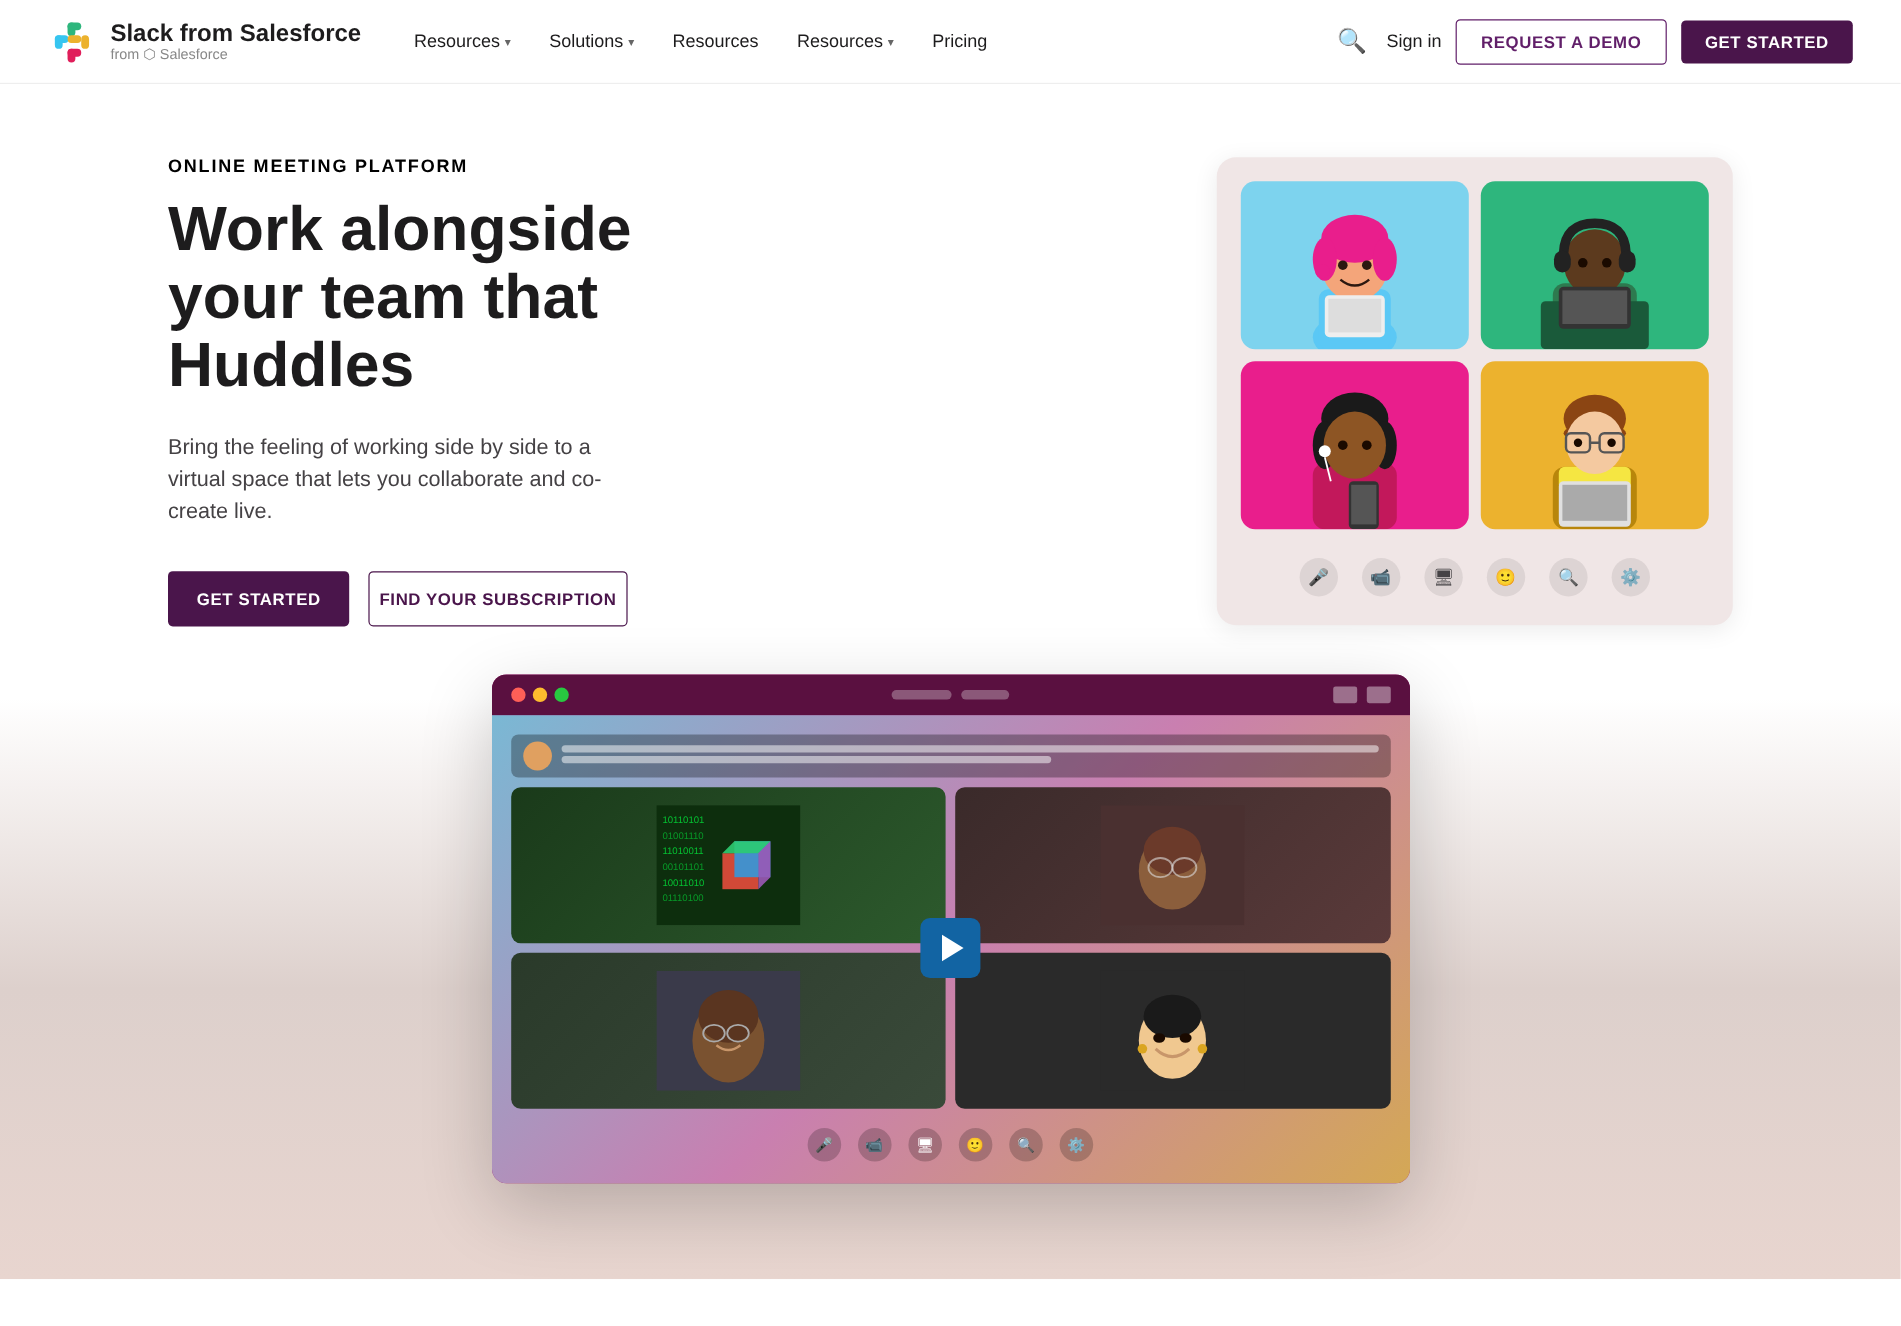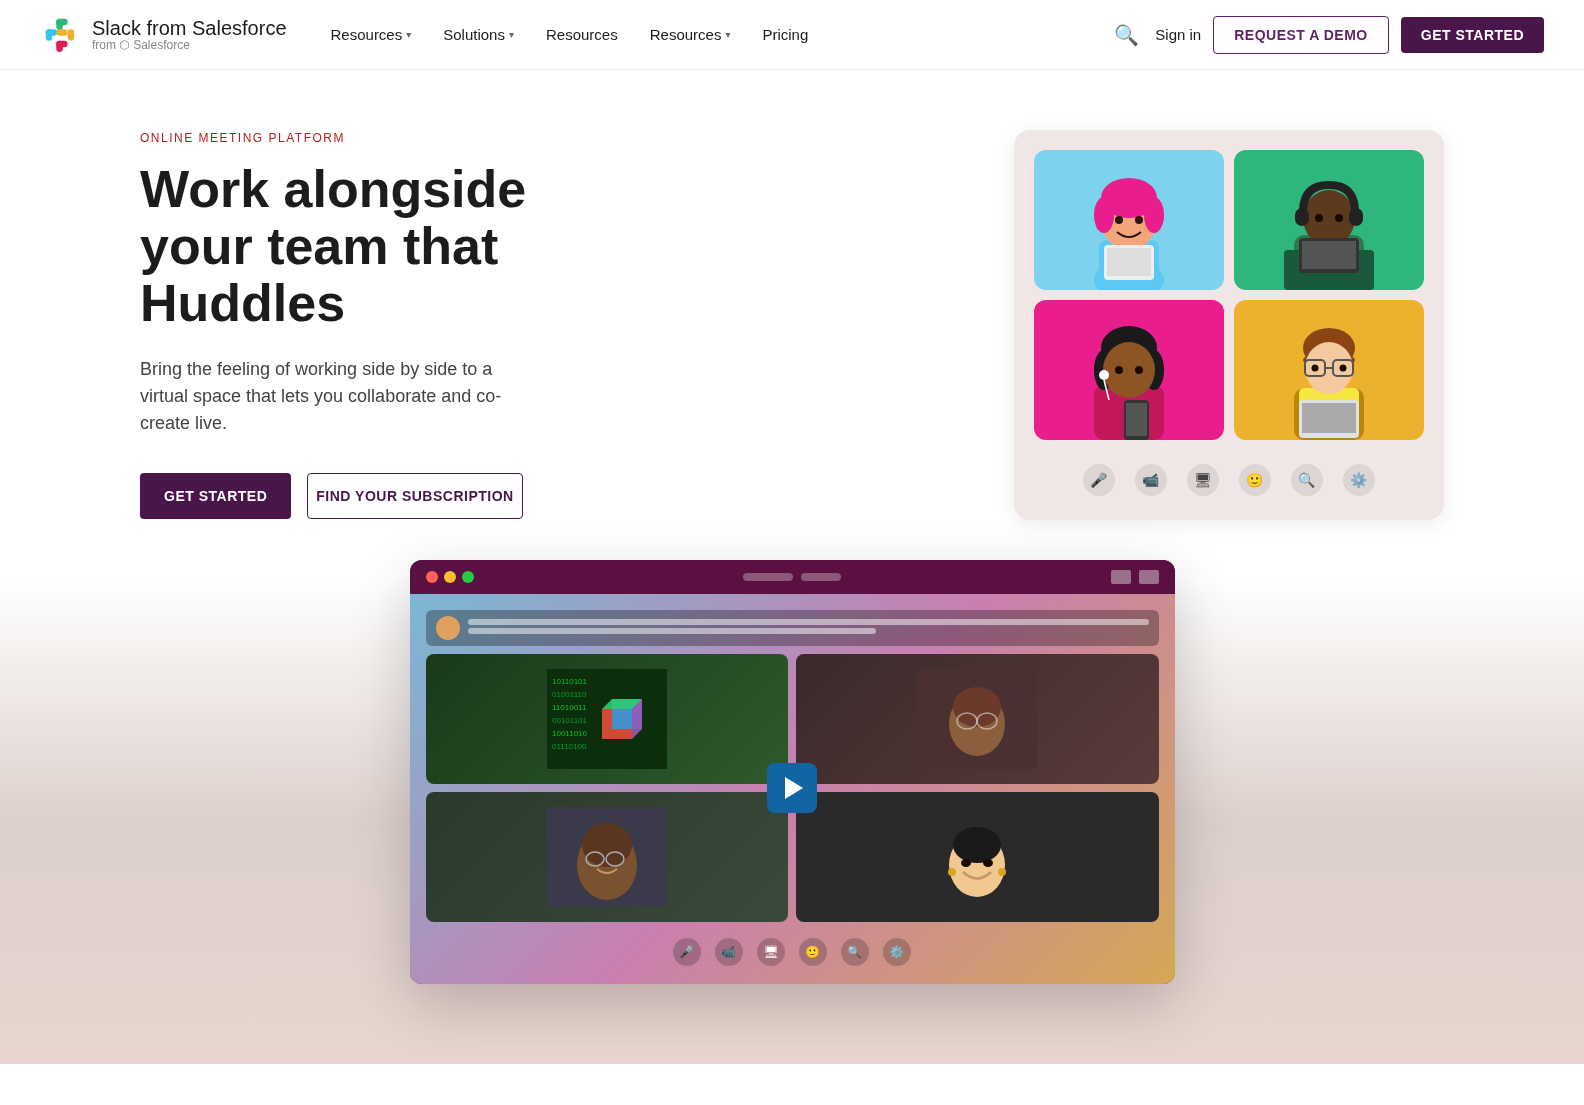--- a/index.html
+++ b/index.html
@@ -35,22 +35,22 @@
     }
 
     
     .hero {
       display: flex; align-items: center; justify-content: space-between;
       padding: 60px 140px 60px 140px; max-width: 1584px; margin: 0 auto;
       min-height: 480px;
     }
     .hero-text { flex: 1; max-width: 500px; }
     .hero-eyebrow {
-      font-size: 12px; font-weight: 400; letter-spacing: 1.5px;
-      color: #b91c1c; text-transform: uppercase; margin-bottom: 16px;
+      font-size: 15px; font-weight: 700; letter-spacing: 1.5px;
+      color: #000000; text-transform: uppercase; margin-bottom: 16px;
     }
     .hero-title {
       font-size: 52px; font-weight: 900; color: #1d1c1d; line-height: 1.1;
       margin-bottom: 24px;
     }
     .hero-subtitle {
       font-size: 18px; color: #454245; line-height: 1.5; margin-bottom: 36px;
       max-width: 400px;
     }
     .hero-buttons { display: flex; gap: 16px; flex-wrap: wrap; }
@@ -163,21 +163,21 @@
           <rect x="7" y="20" width="14" height="8" rx="4" fill="#36c5f0"></rect>
           <rect x="20" y="7" width="8" height="14" rx="4" fill="#2eb67d"></rect>
           <rect x="20" y="7" width="14" height="8" rx="4" fill="#2eb67d"></rect>
           <rect x="34" y="20" width="8" height="14" rx="4" fill="#ecb22e"></rect>
           <rect x="20" y="20" width="14" height="8" rx="4" fill="#ecb22e"></rect>
           <rect x="20" y="34" width="8" height="14" rx="4" fill="#e01e5a"></rect>
           <rect x="20" y="34" width="14" height="8" rx="4" fill="#e01e5a"></rect>
         </g>
       </svg>
       <div style="display:flex; flex-direction:column; line-height:1.1;">
-        <span style="font-size:20px; font-weight:400; color:#1d1c1d;">Slack from Salesforce</span>
+        <span style="font-size:20px; font-weight:700; color:#1d1c1d;">Slack from Salesforce</span>
         <span style="font-size:12px; color:#888;">from ⬡ Salesforce</span>
       </div>
     </div>
 
     <div class="nav-links">
       <button class="nav-link">
         <span>Resources</span>
         <span class="nav-link-chevron">▾</span>
       </button>
       <button class="nav-link">

